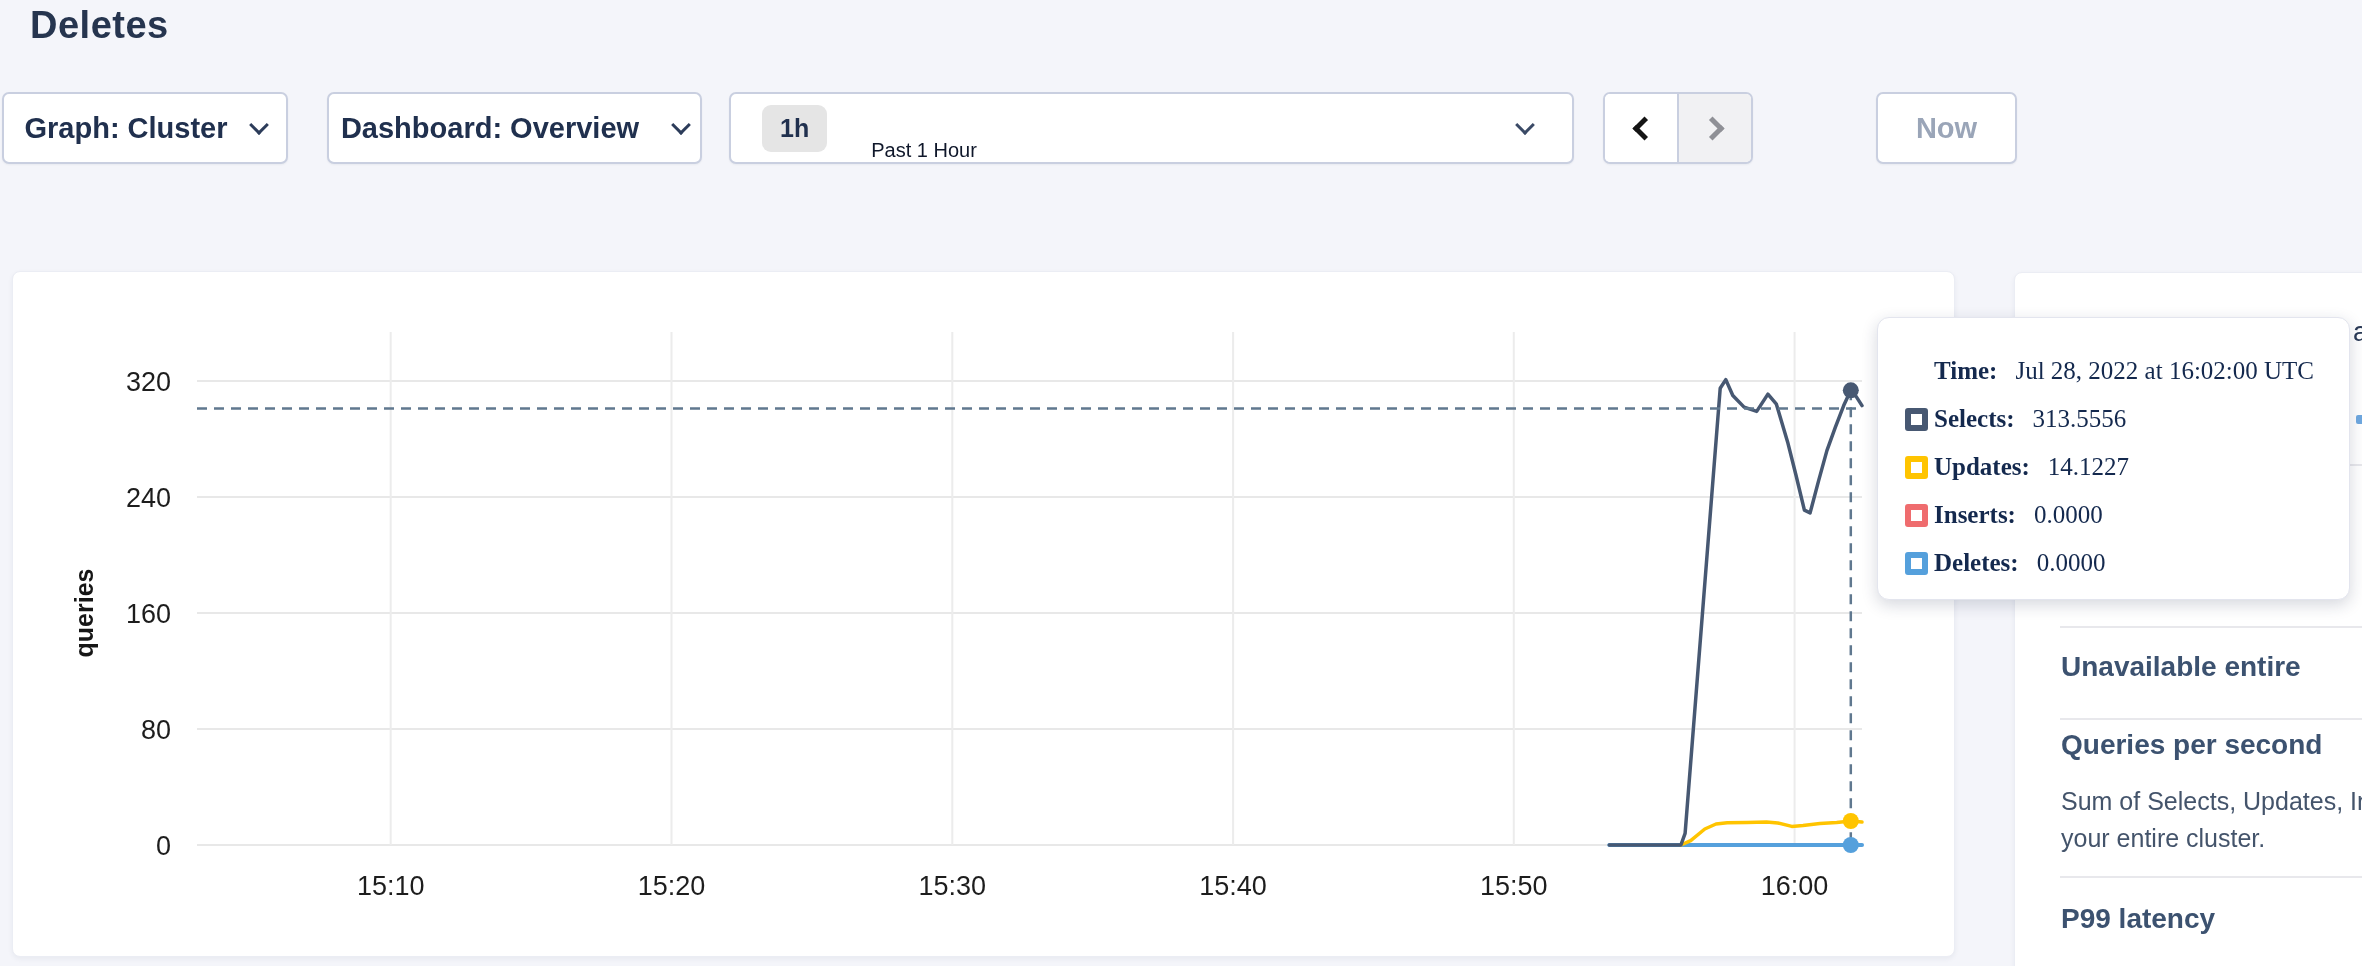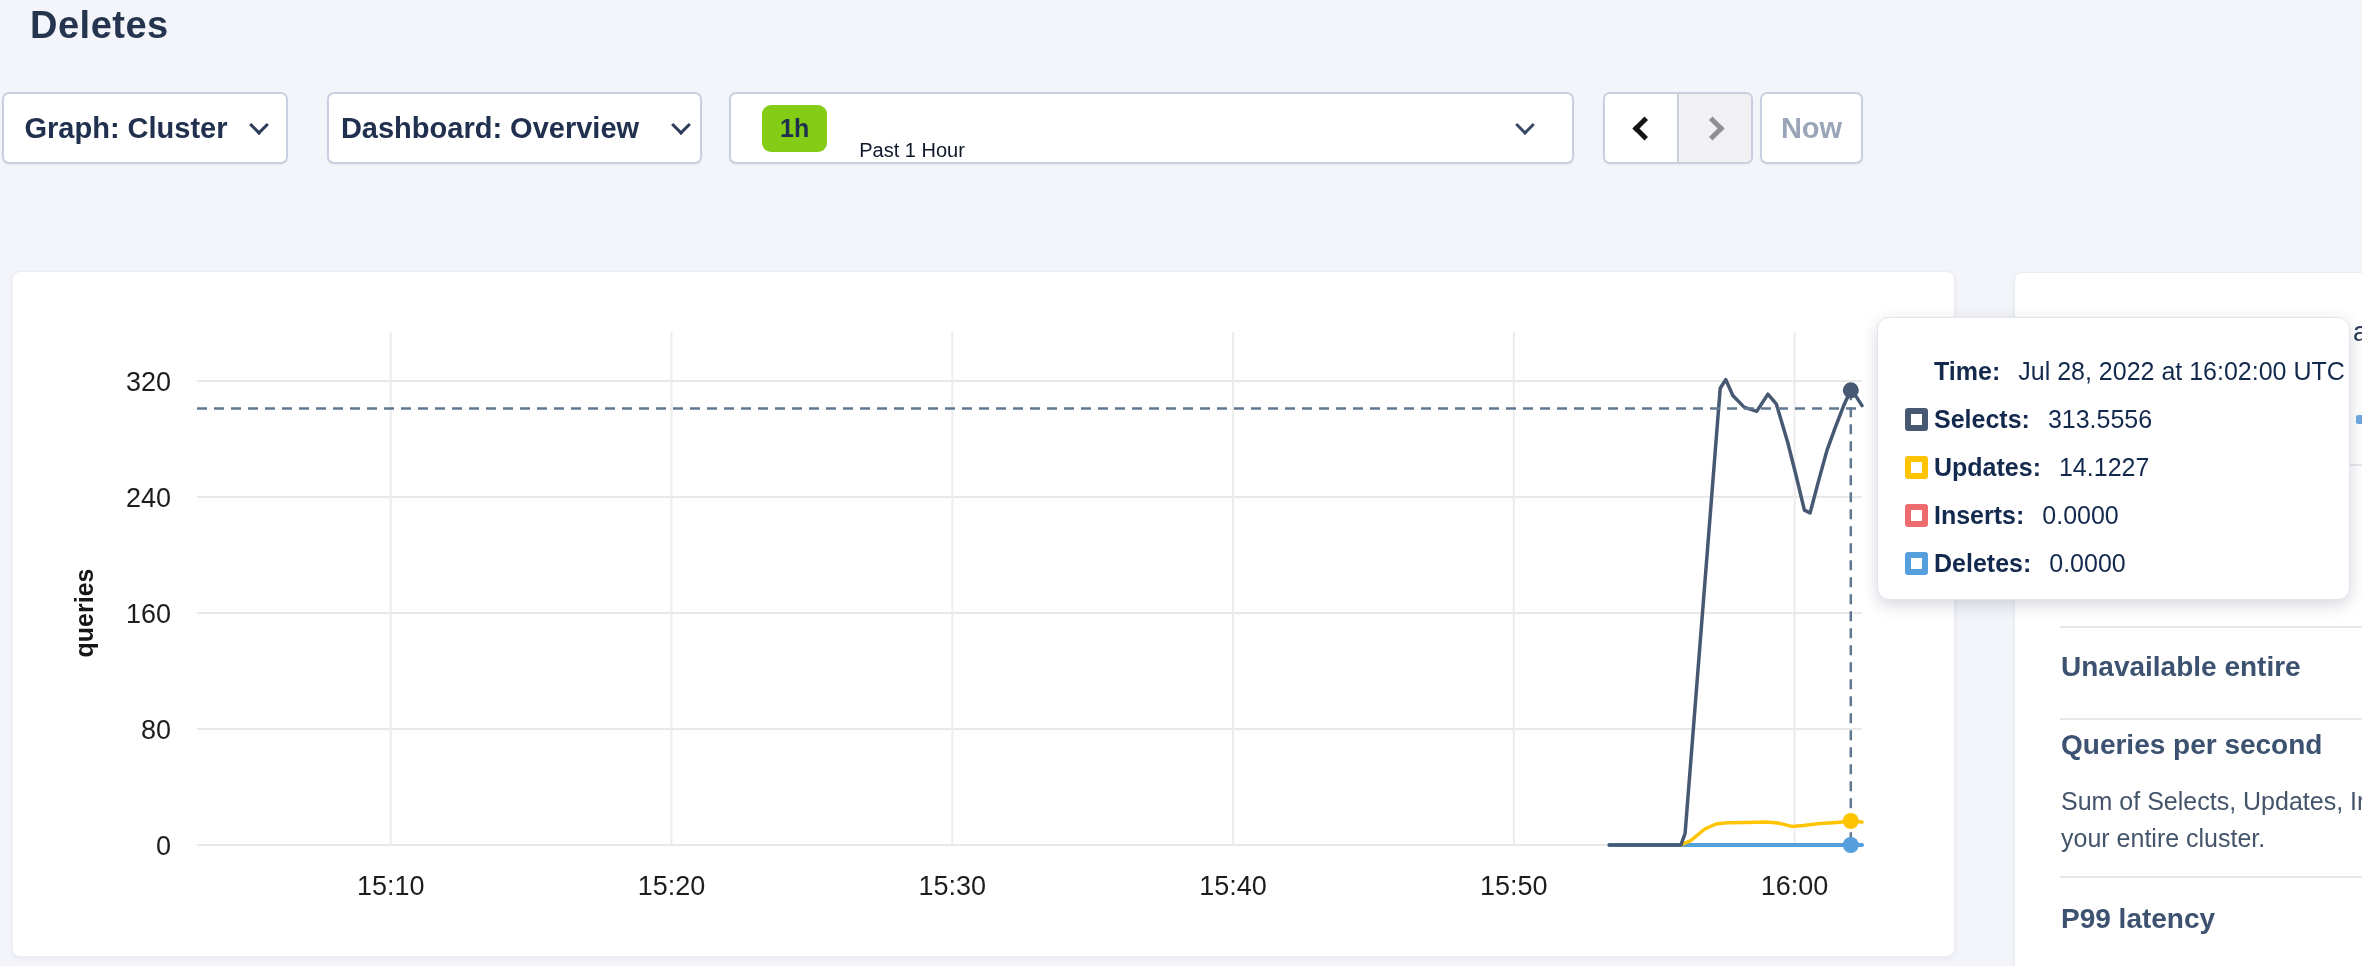--- a/index.html
+++ b/index.html
@@ -29,43 +29,43 @@
     width:14px; height:14px; border-left:3.5px solid #2c3c5a; border-bottom:3.5px solid #2c3c5a;
     transform:rotate(-45deg); margin-top:-7px;
   }
   .time-sel {
     position:absolute; left:729px; top:92px; width:845px; height:72px;
     background:#fff; border:2px solid #c9cfe0; border-radius:7px;
     display:flex; align-items:center; padding-left:31px;
     box-shadow:0 1px 2px rgba(20,30,60,0.05); cursor:pointer;
   }
   .time-badge {
-    background:#84cc16; color:#20304e; font-weight:700; font-size:25px;
-    border-radius:9px; padding:9px 18px; margin-right:32px;
+    background:#e5e5e5; color:#20304e; font-weight:700; font-size:25px;
+    border-radius:9px; padding:9px 18px; margin-right:44px;
   }
   .time-label { font-size:20px; font-weight:400; color:#0f172a;margin-top:45px; }
   .time-sel .chev-down { position:absolute; right:40px; border-color:#3a4a66; }
   .arrow-group {
     position:absolute; left:1603px; top:92px; width:150px; height:72px;
     border:2px solid #c9cfe0; border-radius:7px; display:flex; overflow:hidden;
     background:#fff; box-shadow:0 1px 2px rgba(20,30,60,0.05);
   }
   .arrow-cell { flex:1; display:flex; align-items:center; justify-content:center; cursor:pointer; }
   .arrow-cell.prev { border-right:2px solid #c9cfe0; background:#fff; }
   .arrow-cell.next { background:#f1f1f3; cursor:default; }
   .chev-left {
     width:17px; height:17px; border-left:5px solid #141414; border-bottom:5px solid #141414;
     transform:rotate(45deg); margin-left:6px;
   }
   .chev-right {
     width:17px; height:17px; border-left:5px solid #8f9096; border-bottom:5px solid #8f9096;
     transform:rotate(-135deg); margin-right:6px;
   }
   .btn-now {
-    left:1760px; width:103px; color:#9aa5b8; font-weight:700; cursor:default;
+    left:1876px; width:141px; color:#9aa5b8; font-weight:700; cursor:default;
   }
   
   .chart-card {
     position:absolute; left:12px; top:271px; width:1943px; height:686px;
     background:#fff; border-radius:8px; border:1px solid #ebedf4;
     box-shadow:0 2px 5px rgba(40,50,80,0.06);
   }
   .chart-title-wrap { position:absolute; top:30px; width:100%; text-align:center; z-index:2; }
   .chart-title {
     display:inline-block; font-size:29px; font-weight:700; color:#3c5270;
@@ -85,21 +85,21 @@
   .sb-heading { position:absolute; left:46px; font-size:28px; font-weight:700; color:#3c5270; white-space:nowrap; }
   .sb-desc { position:absolute; left:46px; font-size:25px; font-weight:400; color:#44546b; white-space:nowrap; }
   .sb-sliver-text { position:absolute; left:338px; top:44px; font-size:27px; color:#2a3a56; white-space:nowrap; }
   .sb-sliver-blue { position:absolute; left:341px; top:142px; width:16px; height:9px; background:#6fa8e0; border-radius:2px; }
   .sb-sliver-divider { position:absolute; left:333px; top:191px; width:80px; border-top:2px solid #e8e8ec; }
   
   .chart-tooltip {
     position:absolute; left:1877px; top:317px; width:473px; height:283px;
     background:#fff; border:1px solid #e3e5ee; border-radius:12px;
     box-shadow:0 5px 16px rgba(30,40,70,0.18);
-    z-index:5; padding-top:29px; font-size:25px; color:#14294e;
+    z-index:5; padding-top:29px; font-size:25px; color:#14294e;font-family:Liberation Serif, serif;
   }
   .tt-row { position:relative; height:48px; display:flex; align-items:center; padding-left:56px; }
   .tt-label { font-weight:700; margin-right:18px; white-space:nowrap; }
   .tt-value { font-weight:400; white-space:nowrap; }
   .tt-swatch {
     position:absolute; left:27px; top:13px; width:23px; height:23px;
     border:6px solid #475872; border-radius:3px; background:#fff;
   }
 </style>
 </head>

